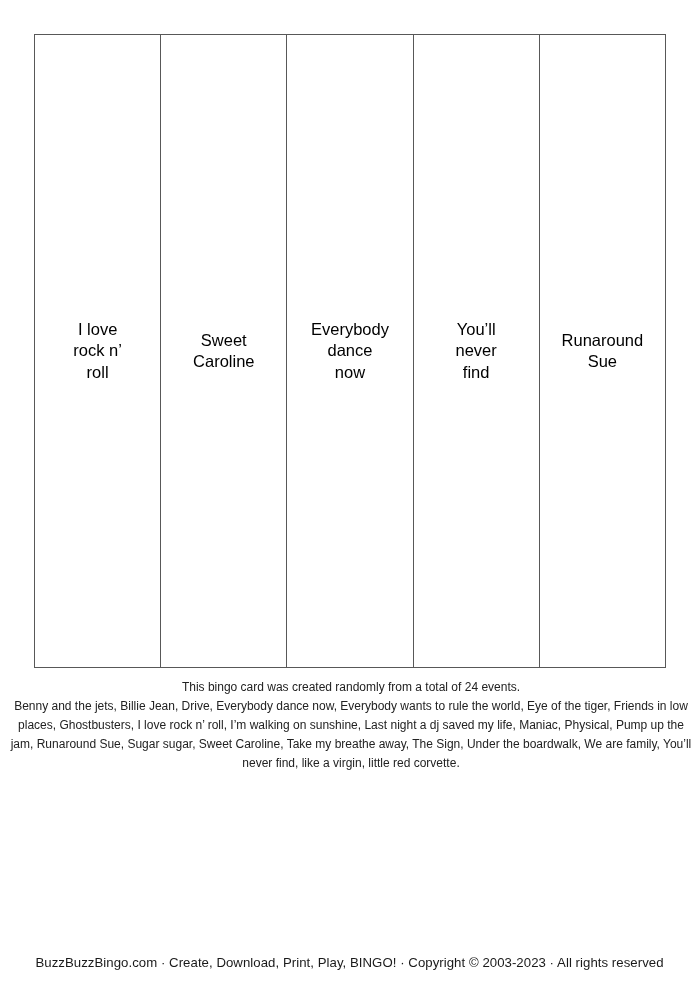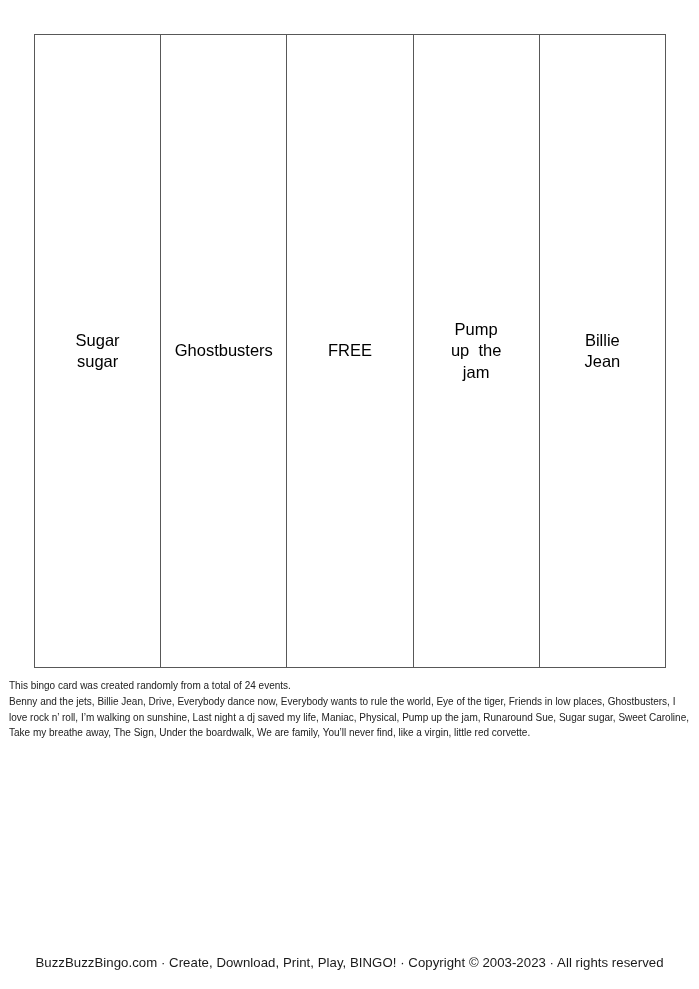--- a/index.html
+++ b/index.html
@@ -39,24 +39,24 @@
     white-space: pre-wrap;
     word-wrap: break-word;
   }
 
   
   #events-note {
     position: absolute;
     left: 9px;
     top: 678px;
     width: 684px;
-    font-size: 10px;
+    font-size: 12px;
     line-height: 1.58;
     color: #222222;
-    text-align: left;
+    text-align: center;
   }
   #events-note .note-line {
     display: block;
   }
   #events-note .events-list {
     display: block;
     word-wrap: break-word;
   }
 
   
@@ -70,29 +70,33 @@
     color: #1a1a1a;
     letter-spacing: 0.05px;
   }
 </style>
 </head>
 <body>
 
 <table id="bingo-card">
   <tbody>
     <tr>
-      <td>Sugar
-sugar</td>
-      <td>Ghostbusters</td>
-      <td>FREE</td>
-      <td>Pump
-up  the
-jam</td>
-      <td>Billie
-Jean</td>
+      <td>I love
+rock n’
+roll</td>
+      <td>Sweet
+Caroline</td>
+      <td>Everybody
+dance
+now</td>
+      <td>You’ll
+never
+find</td>
+      <td>Runaround
+Sue</td>
     </tr>
   </tbody>
 </table>
 
 <div id="events-note">
   <span class="note-line">This bingo card was created randomly from a total of 24 events.</span>
   <span class="events-list">Benny and the jets, Billie Jean, Drive, Everybody dance now, Everybody wants to rule the world, Eye of the tiger, Friends in low places, Ghostbusters, I love rock n’ roll, I’m walking on sunshine, Last night a dj saved my life, Maniac, Physical, Pump up  the jam, Runaround Sue, Sugar sugar, Sweet Caroline, Take my breathe away, The Sign, Under the boardwalk, We are family, You’ll never find, like a virgin, little red corvette.</span>
 </div>
 
 <div id="page-footer">

